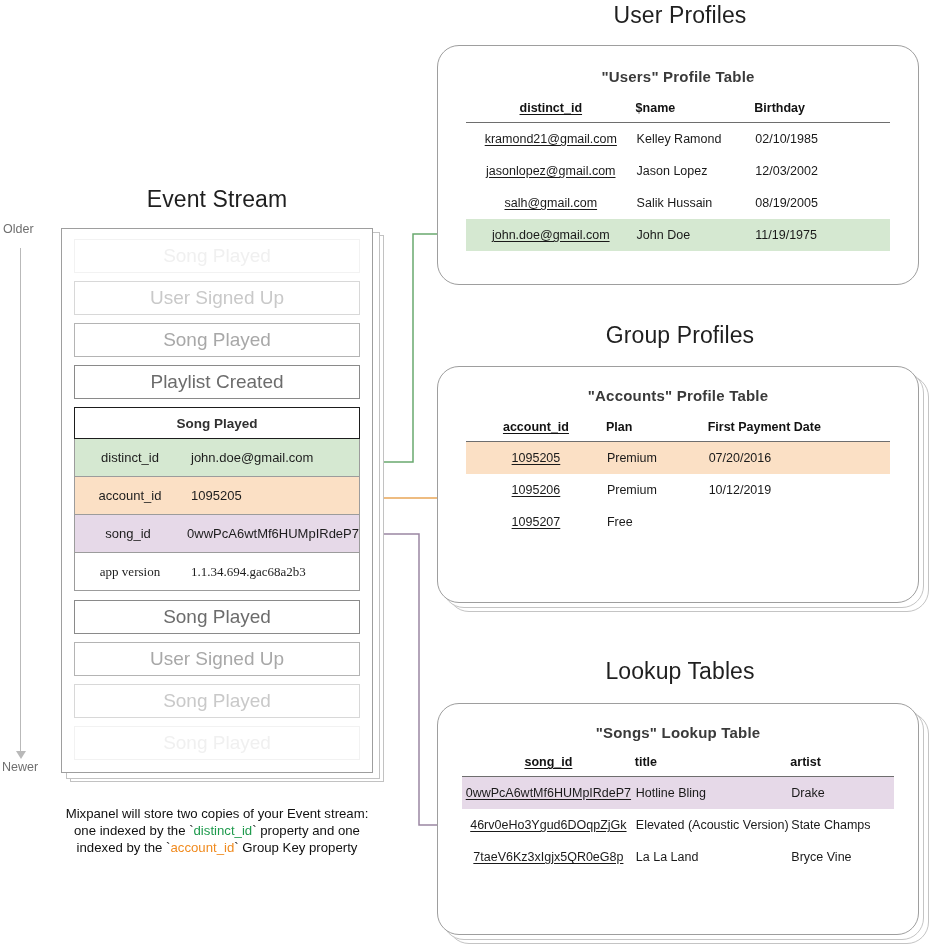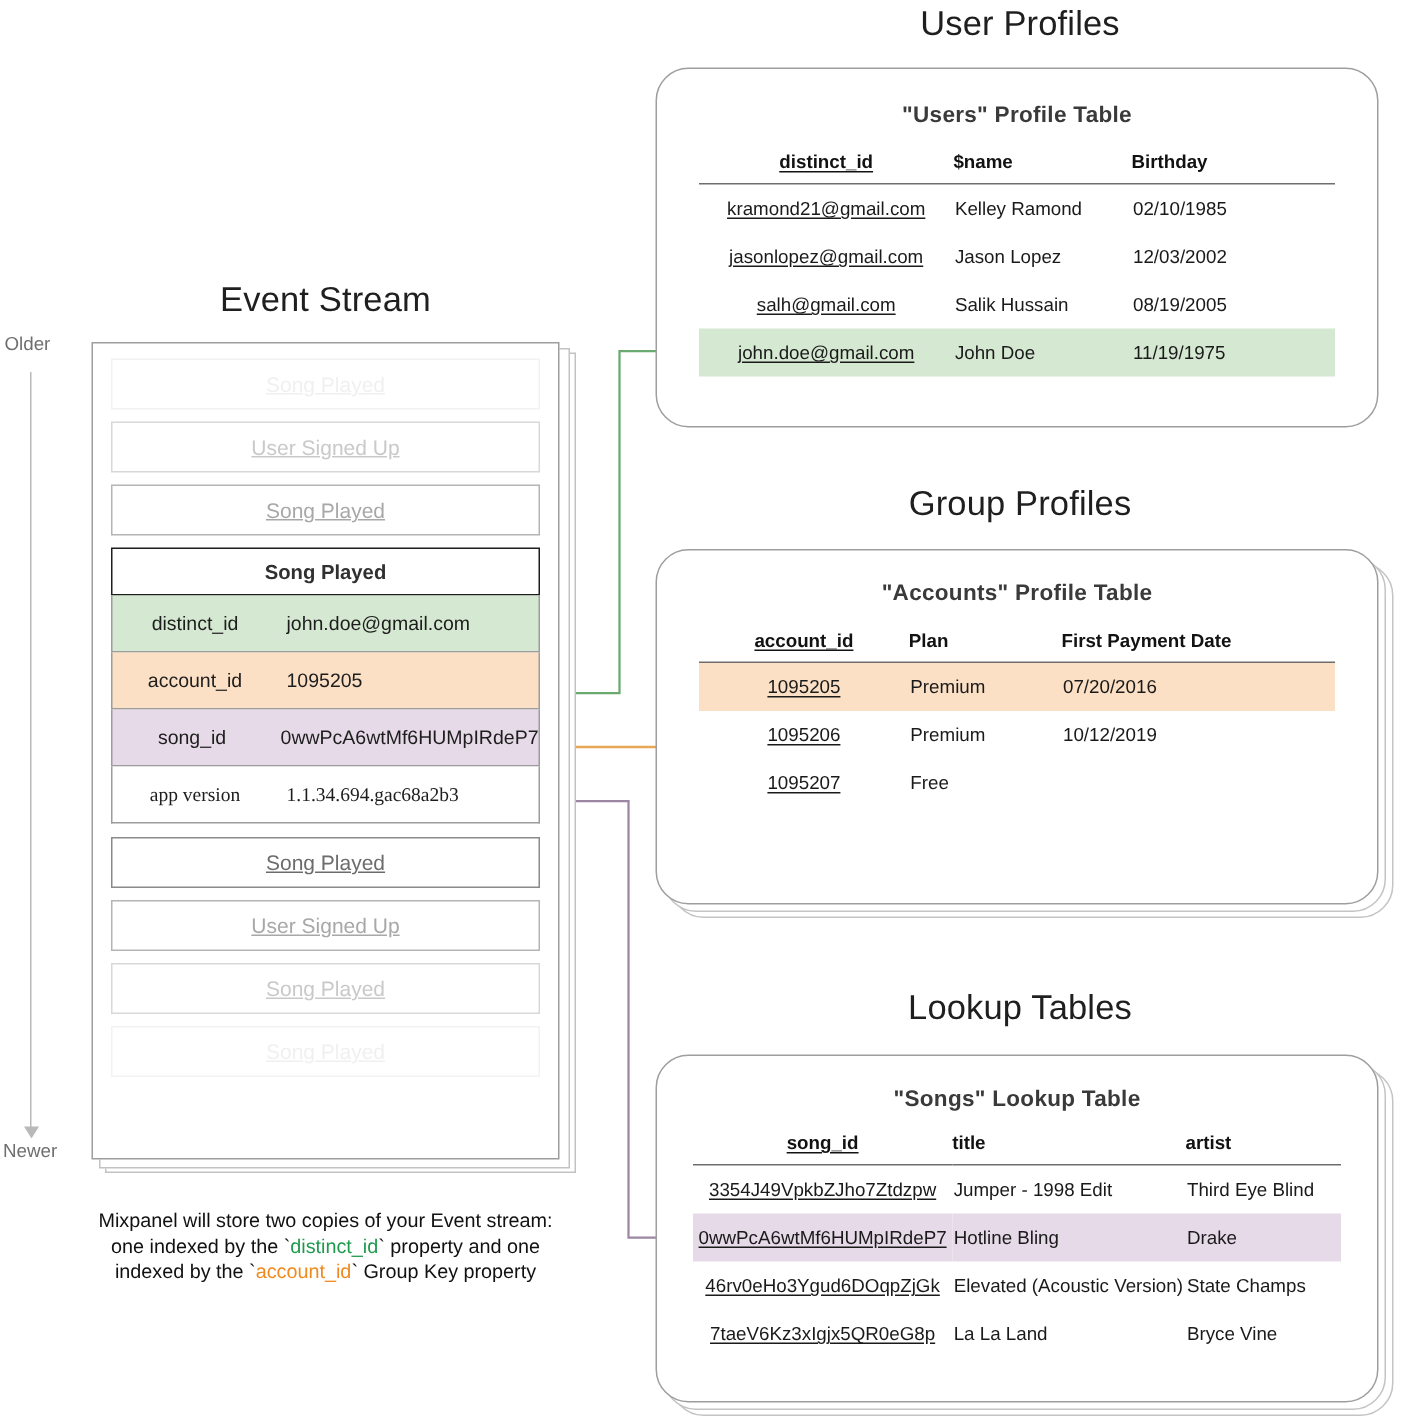--- a/index.html
+++ b/index.html
@@ -24,21 +24,21 @@
     width:0;height:0;border-left:5px solid transparent;border-right:5px solid transparent;
     border-top:8px solid #b9b9b9;
   }
 
   
   .es-shadow{border:1.6px solid #c2c2c2;background:#ffffff;}
   .es-panel{border:1.6px solid #9e9e9e;background:#ffffff;}
   .ev-row{
     box-sizing:border-box;width:286px;height:34px;margin:0 auto 8px auto;
     display:flex;align-items:center;justify-content:center;
-    font-size:14px;background:#fff;text-decoration:underline;
+    font-size:19px;background:#fff;
   }
   .ev-o1{border:1px solid #f2f2f2;color:#f0f0f0;}
   .ev-o2{border:1px solid #d8d8d8;color:#c9c9c9;}
   .ev-o3{border:1px solid #b4b4b4;color:#a8a8a8;}
   .ev-o4{border:1px solid #8a8a8a;color:#6c6c6c;}
 
   
   .ev-card{width:286px;margin:0 auto 8px auto;box-sizing:border-box;}
   .ev-card-head{
     box-sizing:border-box;height:32px;border:1.7px solid #1d1d1d;background:#fff;
@@ -205,25 +205,20 @@
           <col style="width:40%">
           <col style="width:36%">
           <col style="width:24%">
         </colgroup>
       <tbody>
           <tr class="hrow">
         <th class="c"><span class="u">song_id</span></th>
         <th><span>title</span></th>
         <th><span>artist</span></th>
       </tr>
-      <tr>
-        <td class="id"><span>3354J49VpkbZJho7Ztdzpw</span></td>
-        <td>Jumper - 1998 Edit</td>
-        <td>Third Eye Blind</td>
-      </tr>
       <tr class="hl-purple">
         <td class="id"><span>0wwPcA6wtMf6HUMpIRdeP7</span></td>
         <td>Hotline Bling</td>
         <td>Drake</td>
       </tr>
       <tr>
         <td class="id"><span>46rv0eHo3Ygud6DOqpZjGk</span></td>
         <td>Elevated (Acoustic Version)</td>
         <td>State Champs</td>
       </tr>
@@ -249,20 +244,23 @@
 <div class="abs es-panel" style="left:61px;top:228px;width:312px;height:545px;padding-top:10px;box-sizing:border-box;">
 
   <div class="ev-row ev-o1">
       <span>Song Played</span>
     </div>
   <div class="ev-row ev-o2">
       <span>User Signed Up</span>
     </div>
   <div class="ev-row ev-o3">
       <span>Song Played</span>
+    </div>
+  <div class="ev-row ev-o4">
+      <span>Playlist Created</span>
     </div>
 
   <div class="ev-card">
     <div class="ev-card-head">Song Played</div>
     <div class="ev-prop" style="background:#d5e8d1;">
       <span class="k">distinct_id</span>
       <span class="v">john.doe@gmail.com</span>
     </div>
     <div class="ev-prop" style="background:#fbe0c5;">
       <span class="k">account_id</span>

